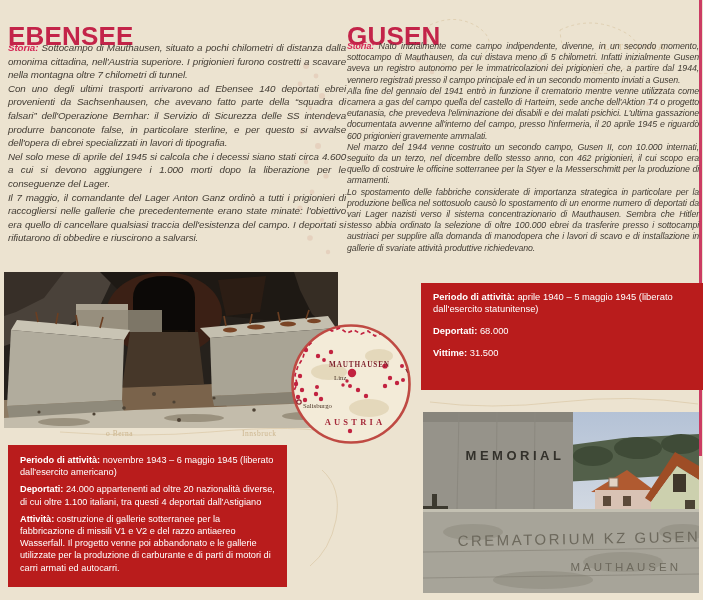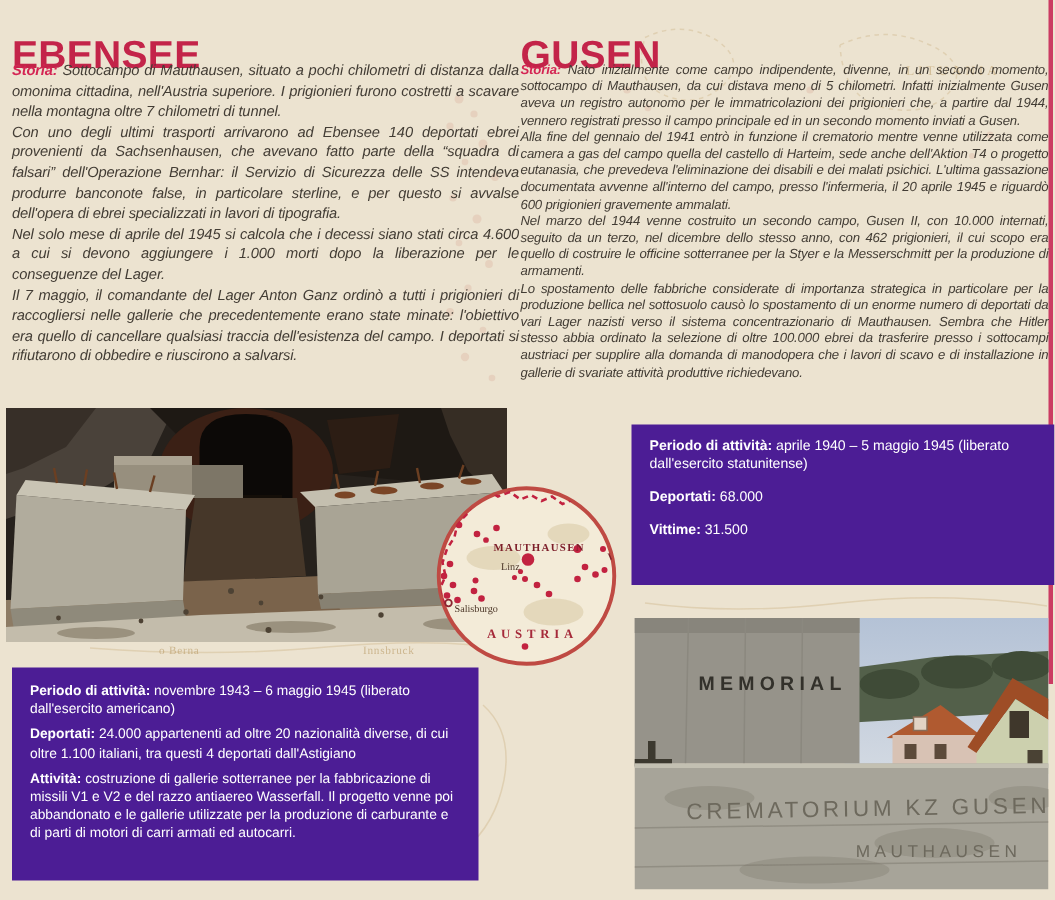--- a/index.html
+++ b/index.html
@@ -17,25 +17,25 @@
   #title-left{left:8px;}
   #title-right{left:347px;}
   
   .story{position:absolute;text-align:justify;color:#423c34;}
   .story p{margin:0;font-style:italic;}
   #story-left{left:8px;top:41px;width:338px;font-size:9.8px;line-height:13.6px;letter-spacing:-0.1px;}
   #story-right{left:347px;top:41px;width:352px;font-size:8.8px;line-height:11.2px;letter-spacing:-0.12px;}
   .storia-label{font-weight:bold;color:#d42553;}
   
   .infobox{
-    position:absolute;background:#4c1d95;color:#ffffff;box-sizing:border-box;
+    position:absolute;background:#b91c1c;color:#ffffff;box-sizing:border-box;
     overflow:hidden;
   }
   .infobox b{font-weight:bold;}
-  #box-left{left:8px;top:445px;width:311px;height:142px;padding:9px 12px;font-size:9.2px;line-height:12.2px;}
+  #box-left{left:8px;top:445px;width:279px;height:142px;padding:9px 12px;font-size:9.2px;line-height:12.2px;}
   #box-left p{margin:0 0 5px;}
   #box-right{left:421px;top:283px;width:282px;height:107px;padding:8px 12px;font-size:9.4px;line-height:12px;}
   #box-right p{margin:0 0 10px;}
   
   .photo{position:absolute;display:block;}
   #photo-left{left:4px;top:272px;}
   #photo-right{left:423px;top:412px;}
   #map-inset{position:absolute;left:289px;top:322px;}
   
   #edge-line{position:absolute;left:699px;top:0;width:2.5px;height:456px;background:#cb3b63;}

